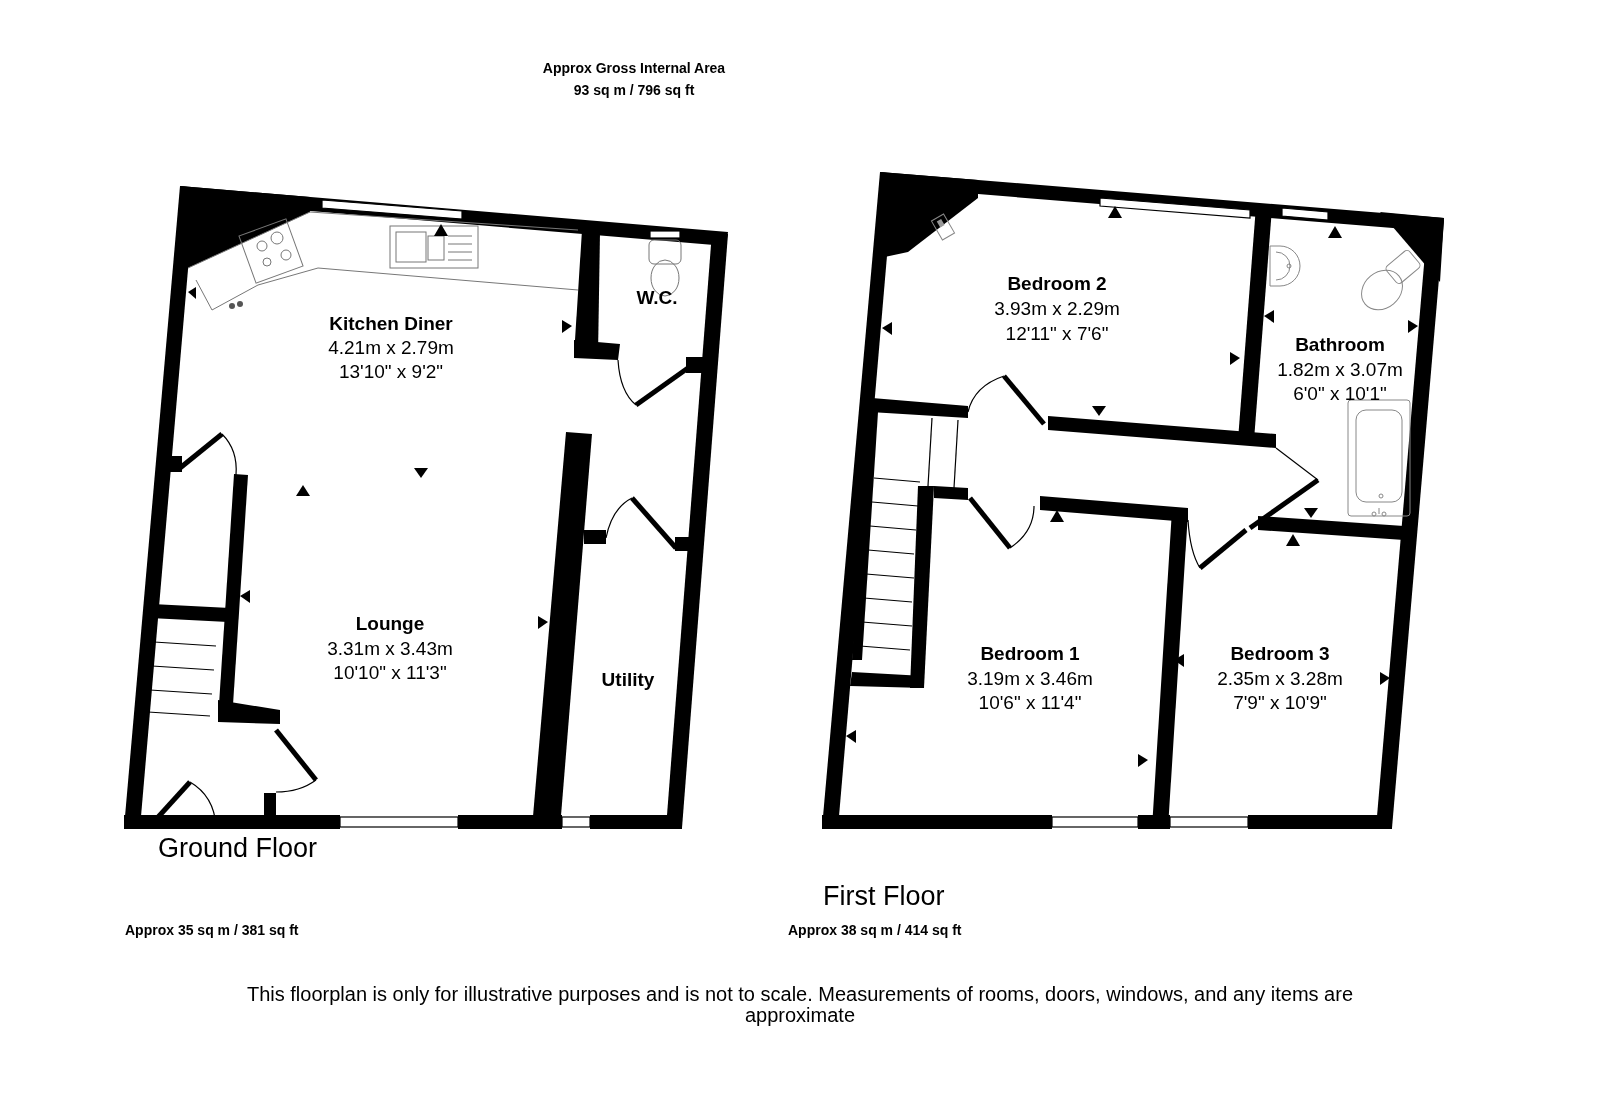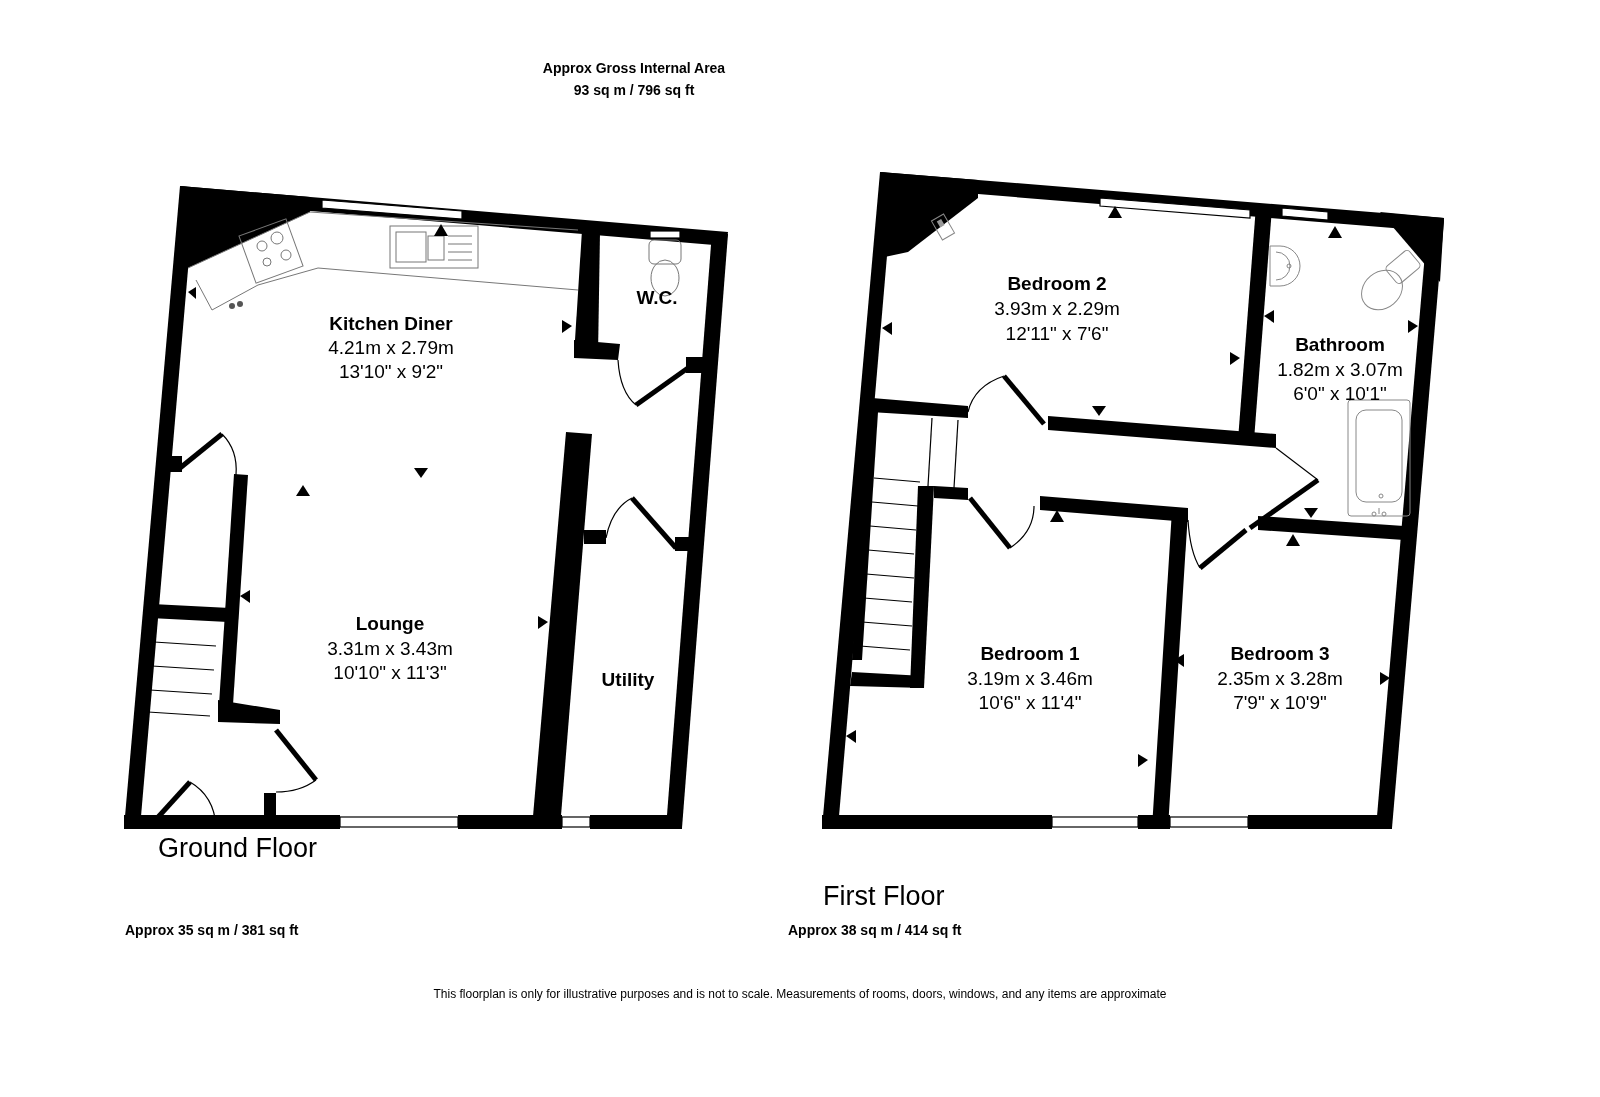--- a/index.html
+++ b/index.html
@@ -7,21 +7,21 @@
          font-family: "Liberation Sans", sans-serif; color:#000; }
   .title { position:absolute; left:0; width:1268px; text-align:center; font-weight:bold;
            font-size:14px; line-height:22px; }
   #plan { position:absolute; left:0; top:0; }
   .room-label { font-family: "Liberation Sans", sans-serif; text-anchor:middle; fill:#000; }
   .room-name { font-weight:bold; font-size:19px; }
   .room-dim { font-size:19px; }
   .floor-name { position:absolute; font-size:27px; }
   .floor-area { position:absolute; font-size:14px; font-weight:bold; }
   .disclaimer { position:absolute; left:200px; width:1200px; top:1009px; text-align:center;
-                font-size:12px; line-height:21px; }
+                font-size:20px; line-height:21px; }
 </style>
 </head>
 <body>
 
 <div class="title" style="top:57px;">Approx Gross Internal Area</div>
 <div class="title" style="top:79px;">93 sq m / 796 sq ft</div>
 
 <svg id="plan" width="1600" height="1097" viewBox="0 0 1600 1097" xmlns="http://www.w3.org/2000/svg">
 
   <g>

